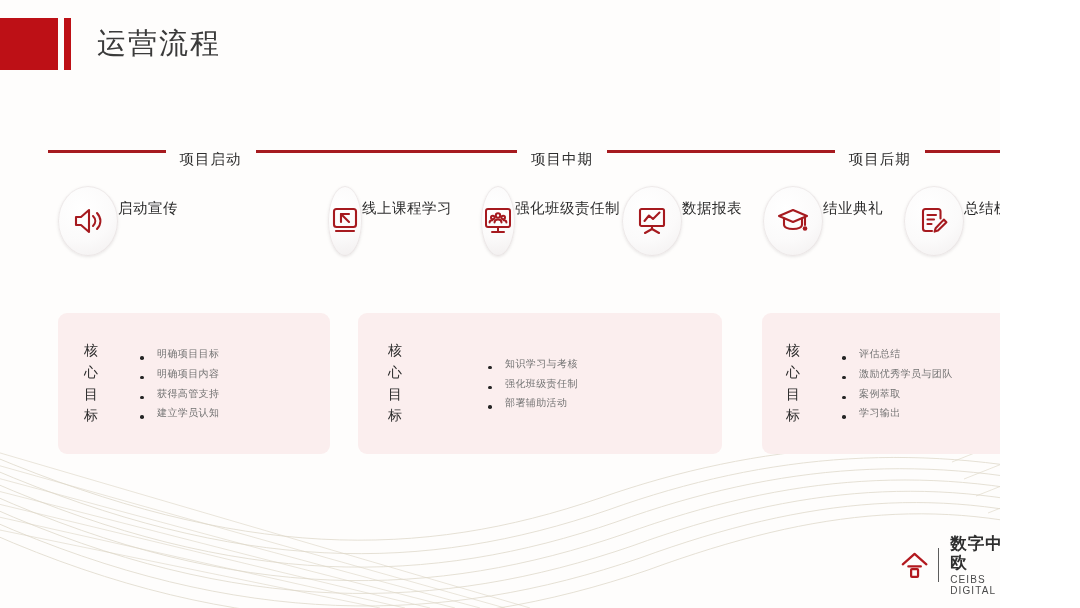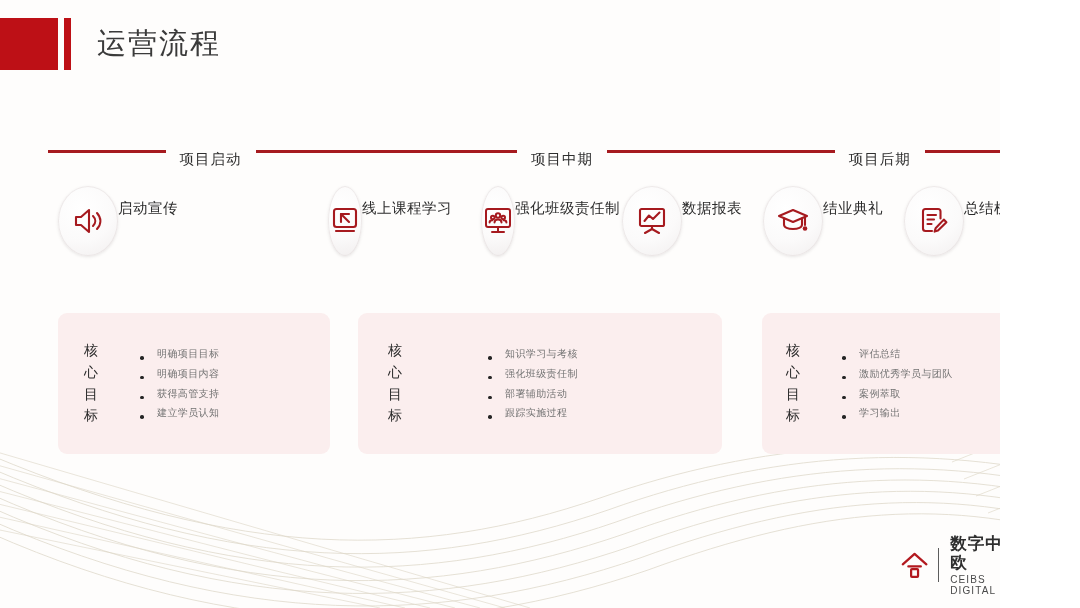--- a/index.html
+++ b/index.html
@@ -344,21 +344,20 @@
     <div class="vlabel">
       <span>核</span>
       <span>心</span>
       <span>目</span>
       <span>标</span>
     </div>
     <ul class="bullets">
       <li>知识学习与考核</li>
       <li>强化班级责任制</li>
       <li>部署辅助活动</li>
-      <li>跟踪实施过程</li>
     </ul>
   </div>
 
   <div class="box box-3">
     <div class="vlabel">
       <span>核</span>
       <span>心</span>
       <span>目</span>
       <span>标</span>
     </div>

